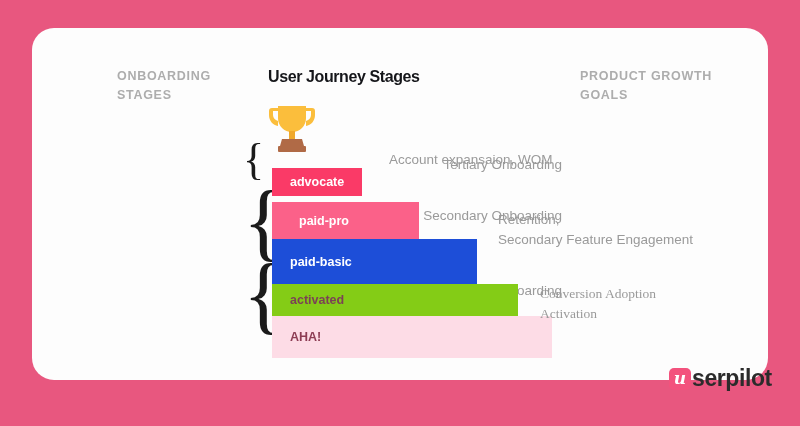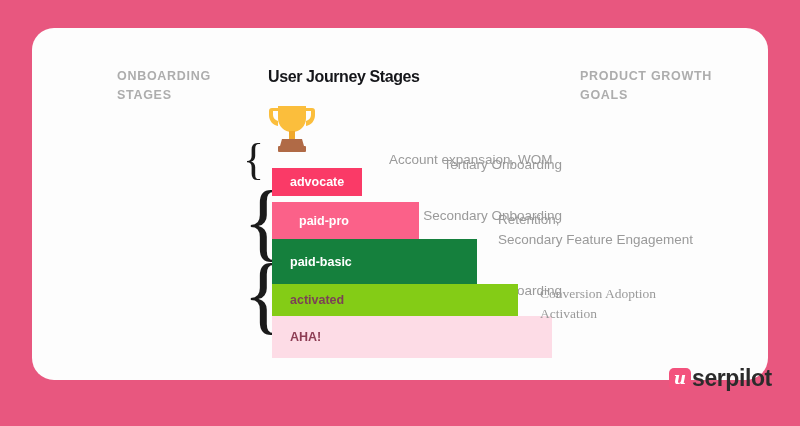--- a/index.html
+++ b/index.html
@@ -183,21 +183,21 @@
     <div class="brace" id="brace-1">{</div>
     <div class="brace" id="brace-2">{</div>
 
     <div class="bars" id="funnel-bars">
         <div class="bar" style="top: 22px; width: 90px; height: 28px; background: rgb(250, 58, 103);">
           <span class="bar-label" style="color: rgb(255, 255, 255);">advocate</span>
         </div>
         <div class="bar" style="top: 56px; width: 138px; height: 37px; background: rgb(251, 97, 137); padding-left: 9px;">
           <span class="bar-label" style="color: rgb(255, 255, 255);">paid-pro</span>
         </div>
-        <div class="bar" style="top: 93px; width: 205px; height: 45px; background: #15803d;">
+        <div class="bar" style="top: 93px; width: 205px; height: 45px; background: #1d4ed8;">
           <span class="bar-label" style="color: rgb(255, 255, 255);">paid-basic</span>
         </div>
         <div class="bar" style="top: 138px; width: 246px; height: 32px; background: #84cc16;">
           <span class="bar-label" style="color: rgb(123, 66, 85);">activated</span>
         </div>
         <div class="bar" style="top: 170px; width: 280px; height: 42px; background: rgb(253, 220, 230);">
           <span class="bar-label" style="color: rgb(141, 61, 84);">AHA!</span>
         </div>
       </div>
 

